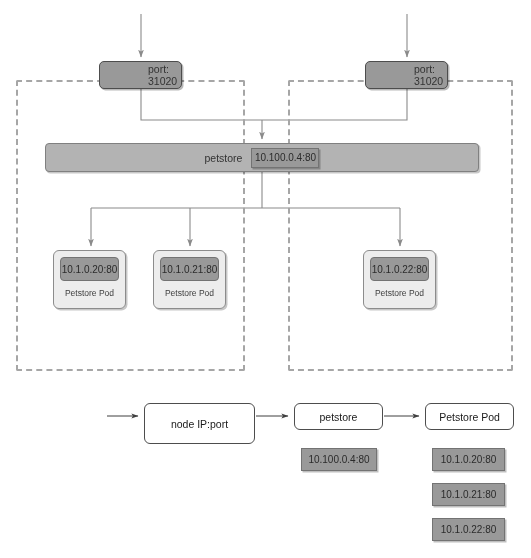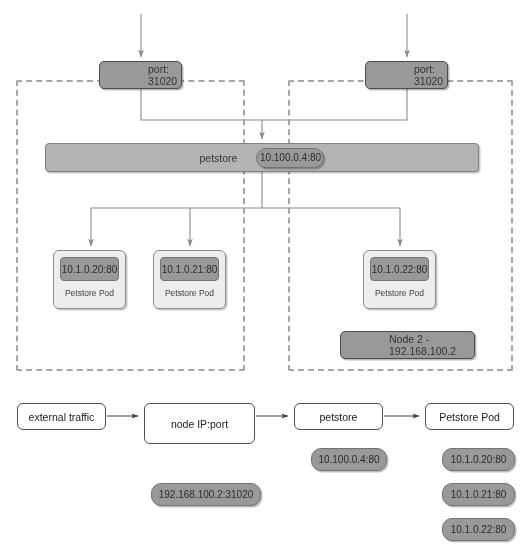--- a/index.html
+++ b/index.html
@@ -19,24 +19,24 @@
            display:flex;align-items:center;justify-content:center;
            color:#333333;font-size:10.5px;box-shadow:1.5px 1.5px 0 rgba(0,0,0,.28);padding-left:48px;}
 
   
   .svcbar{background:#b3b3b3;border:1px solid #808080;border-radius:4px;
           display:flex;align-items:center;justify-content:center;gap:9px;
           box-shadow:1.5px 1.5px 0 rgba(0,0,0,.22);}
   .svcbar .svclabel{font-size:10.5px;color:#333333;}
 
   
-  .badge{background:#999999;border:1.5px solid #737373;border-radius:10px;
+  .badge{background:#999999;border:1.5px solid #737373;border-radius:0;
          display:flex;align-items:center;justify-content:center;
          font-size:10px;color:#2b2b2b;
-         box-shadow:1.5px 1.5px 0 rgba(0,0,0,.25);margin-left:10px;}
+         box-shadow:1.5px 1.5px 0 rgba(0,0,0,.25);}
 
   
   .pod{background:#ededed;border:1.5px solid #8c8c8c;border-radius:6px;
        box-shadow:1.5px 1.5px 0 rgba(0,0,0,.22);}
   .pod .podbadge{position:absolute;left:6px;top:6px;right:6px;height:22px;
                  background:#999999;border:1.5px solid #737373;border-radius:4px;
                  display:flex;align-items:center;justify-content:center;
                  font-size:10px;color:#2b2b2b;}
   .pod .podcap{position:absolute;left:0;right:0;bottom:10px;text-align:center;
                font-size:8.5px;color:#3d3d3d;}
@@ -120,40 +120,31 @@
     <span class="podcap">Petstore Pod</span>
   </div>
 
   <div class="node pod" style="left:363px;top:250px;width:73px;height:59px;">
     <span class="podbadge">
       <span>10.1.0.22:80</span>
     </span>
     <span class="podcap">Petstore Pod</span>
   </div>
 
-  <div class="node greybox" style="left:340px;top:331px;width:135px;height:28px;">
-    <span>Node 2 - 192.168.100.2</span>
-  </div>
 
-  <div class="node flowbox" style="left:17px;top:403px;width:89px;height:27px;">
-    <span>external traffic</span>
-  </div>
   <div class="node flowbox" style="left:144px;top:403px;width:111px;height:41px;">
     <span>node IP:port</span>
   </div>
   <div class="node flowbox" style="left:294px;top:403px;width:89px;height:27px;">
     <span>petstore</span>
   </div>
   <div class="node flowbox" style="left:425px;top:403px;width:89px;height:27px;">
     <span>Petstore Pod</span>
   </div>
 
-  <div class="node badge" style="left:141px;top:483px;width:110px;height:23px;">
-    <span>192.168.100.2:31020</span>
-  </div>
 
   <div class="node badge" style="left:301px;top:448px;width:76px;height:23px;">
     <span>10.100.0.4:80</span>
   </div>
 
   <div class="node badge" style="left:432px;top:448px;width:73px;height:23px;">
     <span>10.1.0.20:80</span>
   </div>
   <div class="node badge" style="left:432px;top:483px;width:73px;height:23px;">
     <span>10.1.0.21:80</span>

